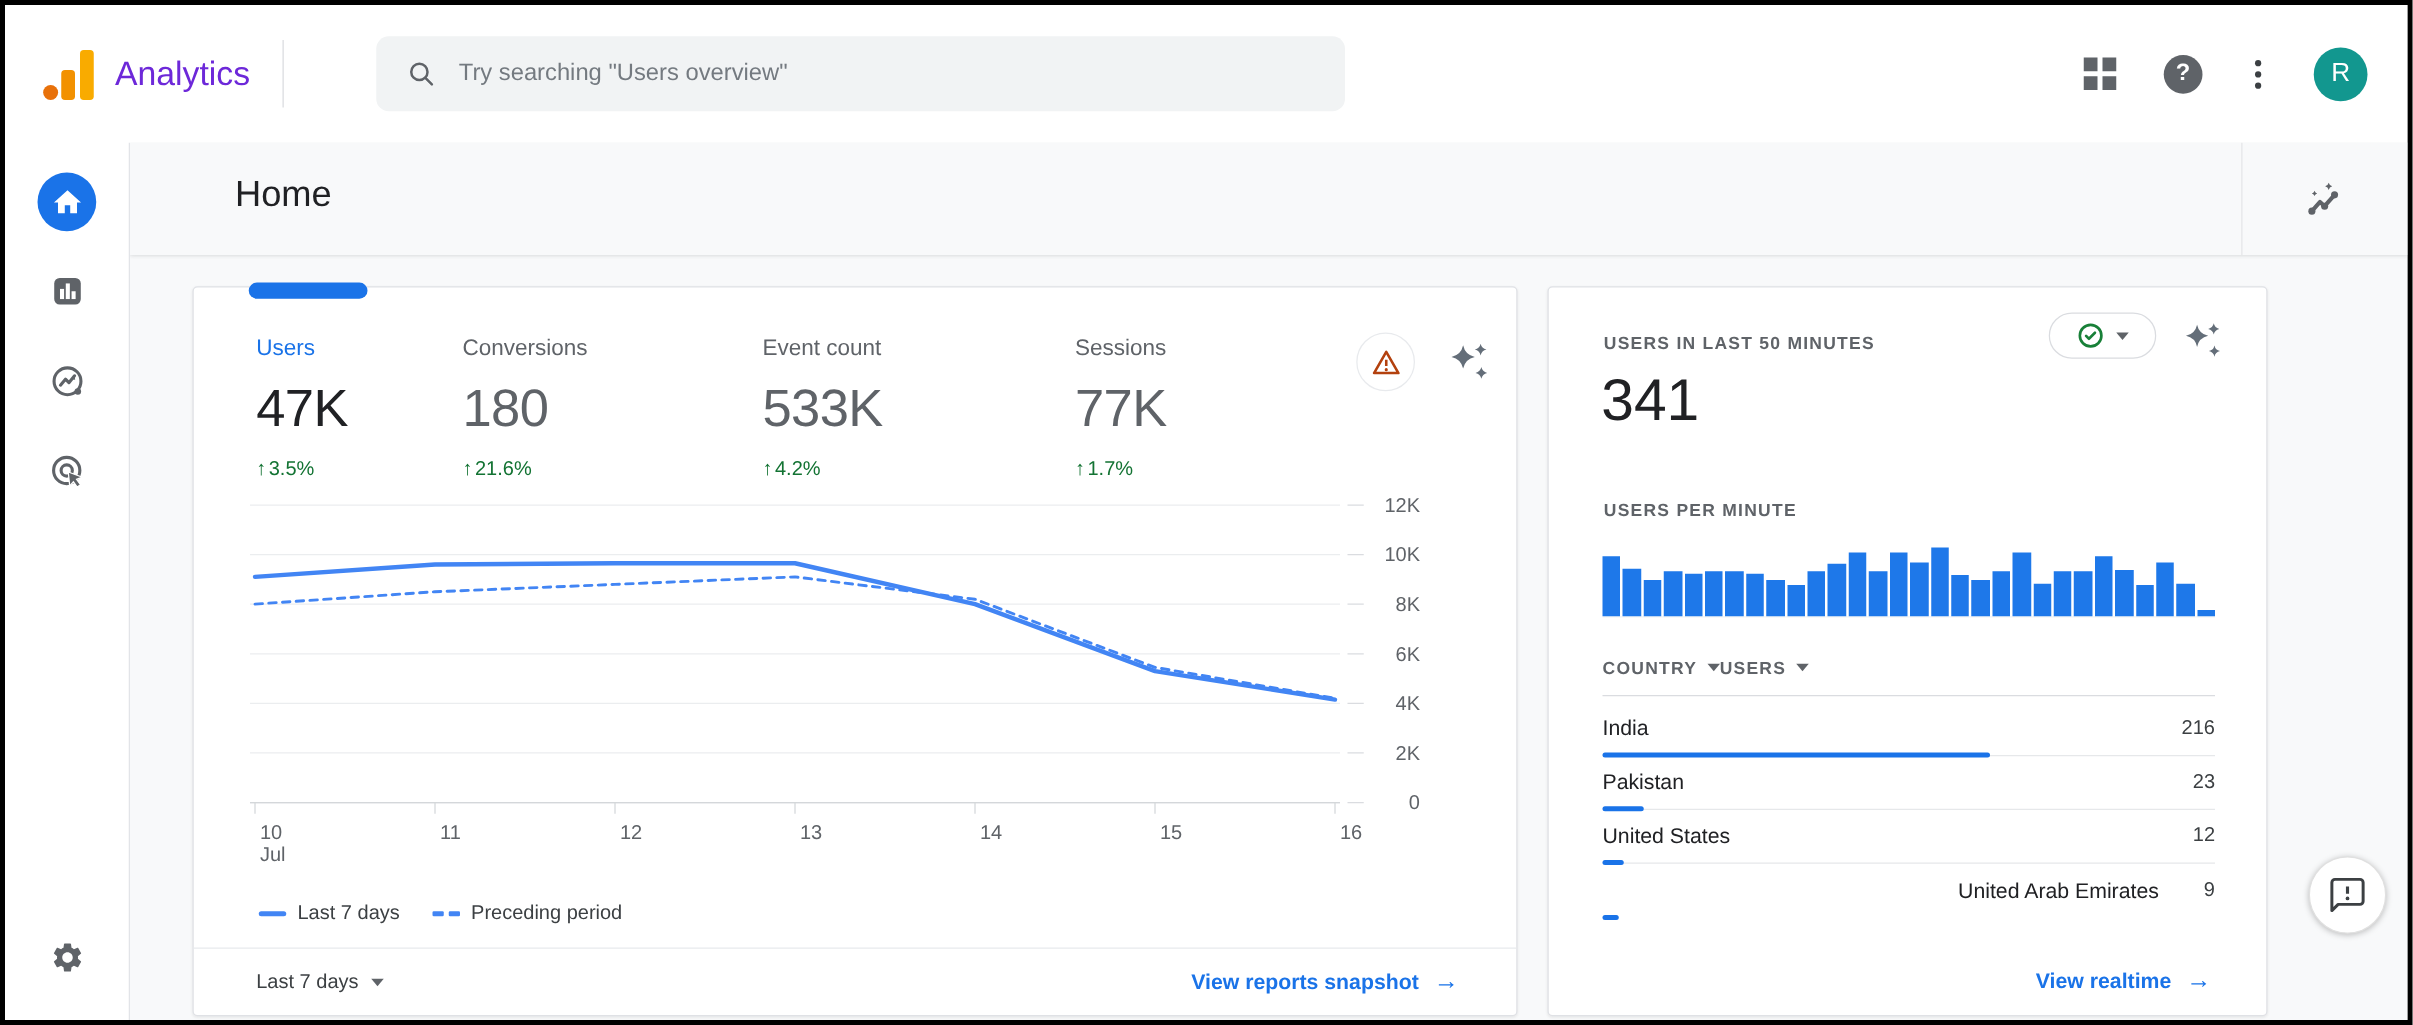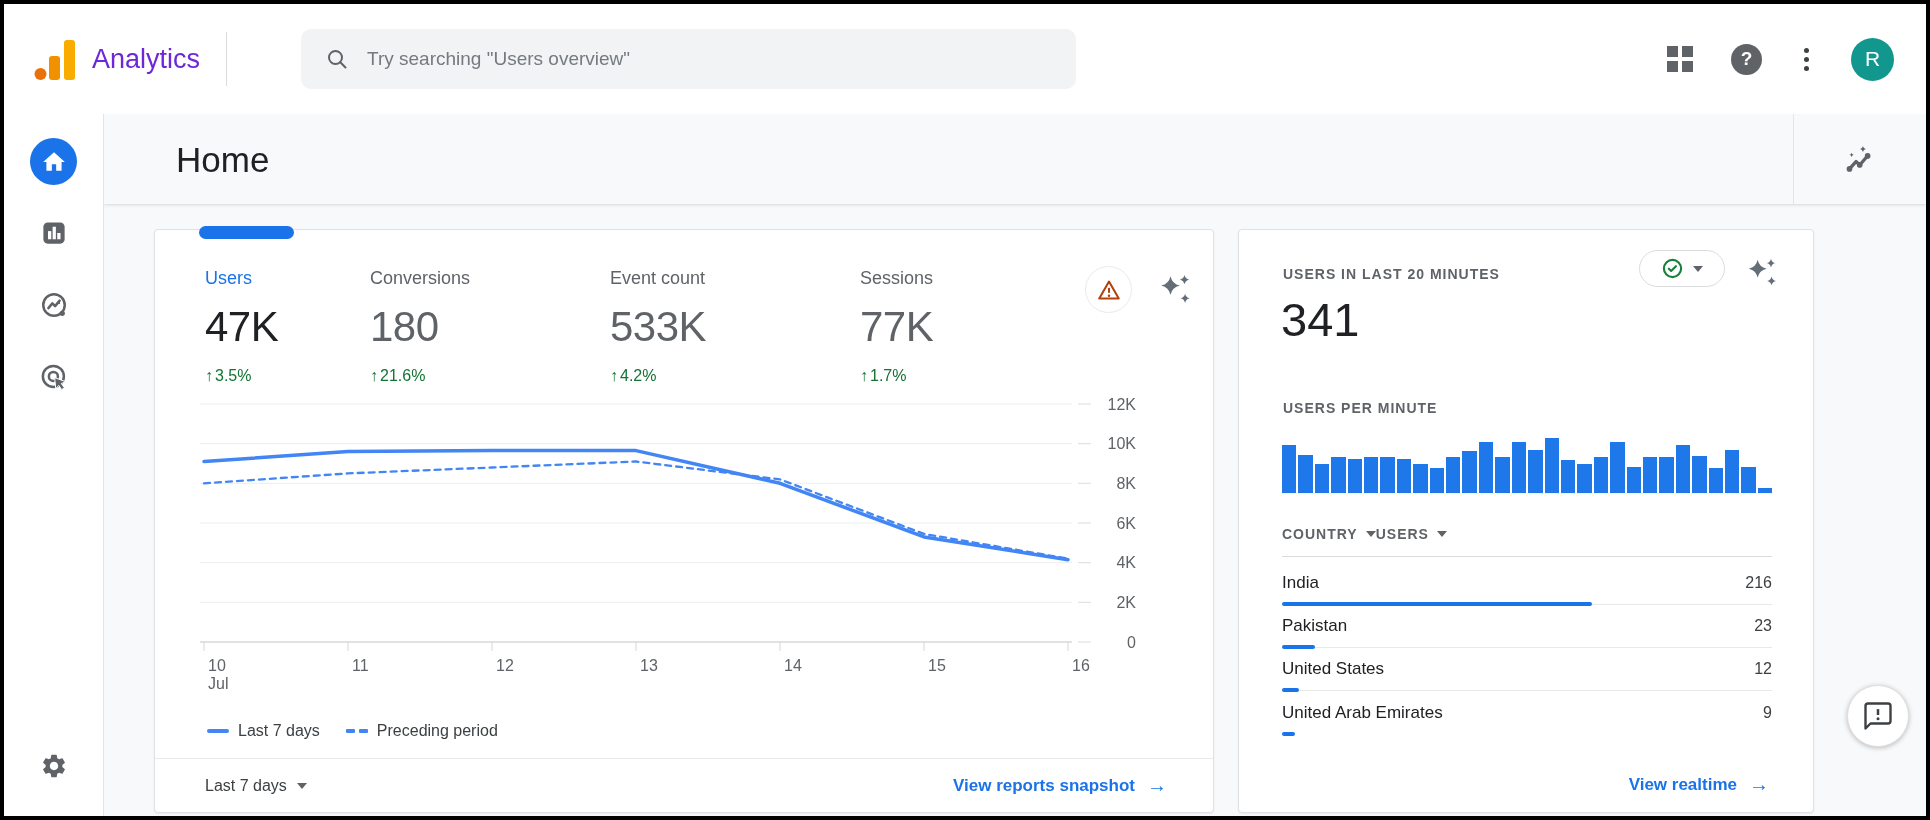--- a/index.html
+++ b/index.html
@@ -27,21 +27,21 @@
   .avatar { width:43px; height:43px; border-radius:50%; background:#12978f; color:#fff; font-size:21px; display:flex; align-items:center; justify-content:center; cursor:pointer; }
 
   
   .sidebar { position:absolute; left:0; top:110px; width:100px; bottom:0; background:#fff; border-right:1px solid #e2e4e8; z-index:4; }
   .side-item { position:absolute; left:0; width:100%; display:flex; justify-content:center; cursor:pointer; }
   .home-circle { width:47px; height:47px; border-radius:50%; background:#1a73e8; display:flex; align-items:center; justify-content:center; }
 
   
   .main { position:absolute; left:100px; top:110px; right:0; bottom:0; background:#f8f9fa; }
   .page-header { position:relative; height:90px; background:#f8f9fa; box-shadow:0 1px 3px rgba(60,64,67,.18); z-index:2; }
-  .page-title { position:absolute; left:72px; top:26px; font-size:35px; color:#202124; }
+  .page-title { position:absolute; left:84px; top:26px; font-size:29px; color:#202124; }
   .ph-divider { position:absolute; right:132px; top:0; bottom:0; width:1px; background:#e3e5e8; }
   .insights-btn { position:absolute; right:48px; top:25px; width:40px; height:40px; display:flex; align-items:center; justify-content:center; cursor:pointer; }
 
   .card { position:absolute; background:#fff; border:1px solid #dfe1e5; border-radius:4px; box-shadow:0 1px 2px rgba(60,64,67,.08); }
   .card-summary { left:50px; top:115px; width:1060px; height:584px; }
   .card-realtime { left:1134px; top:115px; width:576px; height:584px; }
 
   
   .tab-pill { position:absolute; left:44px; top:-4px; width:95px; height:13px; background:#1a73e8; border-radius:8px; }
   .metrics-row { position:absolute; left:50px; top:38px; display:flex; }
@@ -70,21 +70,21 @@
   .rt-pill { position:absolute; left:400px; top:20px; width:86px; height:37px; border:1px solid #dadce0; border-radius:19px; display:flex; align-items:center; justify-content:center; gap:9px; cursor:pointer; background:#fff; }
   .rt-sparkle { position:absolute; left:502px; top:22px; width:40px; height:40px; cursor:pointer; }
   .rt-count { position:absolute; left:42px; top:62px; font-size:47px; color:#202124; }
   .rt-permin { position:absolute; left:44px; top:170px; font-size:14px; font-weight:bold; letter-spacing:1px; color:#5f6368; }
   .rt-bars { position:absolute; left:43px; top:198px; width:490px; height:66px; display:flex; align-items:flex-end; gap:2px; border-bottom:1px solid #f1f3f4; }
   .rt-bar { flex:1; background:#1e78e9; }
   .rt-table-head { position:absolute; left:43px; top:296px; width:490px; display:flex; justify-content:flex-start; font-size:14px; font-weight:bold; letter-spacing:1px; color:#5f6368; padding-bottom:14px; border-bottom:1px solid #dadce0; }
   .th-cell { display:flex; align-items:center; gap:8px; cursor:pointer; }
   .country-rows { position:absolute; left:43px; top:332px; width:490px; }
   .c-row { position:relative; height:43px; display:flex; align-items:center; justify-content:space-between; border-bottom:1px solid #e6e8ea;gap:36px; }
-  .c-row.last { border-bottom:none; }
+  .c-row.last { border-bottom:none;justify-content:flex-end; }
   .c-name { font-size:17px; color:#202124; }
   .c-val { font-size:16px; color:#3c4043; }
   .c-bar { position:absolute; left:0; bottom:-2px; height:4px; border-radius:2px; background:#1a73e8; }
   .rt-footer { position:absolute; right:44px; bottom:16px; }
 
   
   .feedback { position:absolute; left:1843px; top:681px; width:62px; height:62px; border-radius:50%; background:#fff; border:1px solid #e0e0e0; box-shadow:0 1px 5px rgba(0,0,0,.25); display:flex; align-items:center; justify-content:center; cursor:pointer; z-index:9; }
 </style>
 </head>
 <body>
@@ -293,21 +293,21 @@
           <span class="caret"></span>
         </div>
         <div class="link-btn">
           <span>View reports snapshot</span>
           <span class="link-arrow">→</span>
         </div>
       </div>
     </div>
 
     <div class="card card-realtime">
-      <div class="rt-title">USERS IN LAST 20 MINUTES</div>
+      <div class="rt-title">USERS IN LAST 50 MINUTES</div>
       <div class="rt-pill">
         <svg width="23" height="23" viewBox="0 0 24 24">
           <circle cx="12" cy="12" r="9" fill="none" stroke="#188038" stroke-width="2.2"></circle>
           <path d="M8.2 12.2 l2.4 2.4 5-5" fill="none" stroke="#188038" stroke-width="2.2" stroke-linecap="round" stroke-linejoin="round"></path>
         </svg>
         <span class="caret"></span>
       </div>
       <div class="rt-sparkle">
         <svg width="40" height="40" viewBox="0 0 36 36">
           <path d="M15 7 Q16.4 13.6 23 15 Q16.4 16.4 15 23 Q13.6 16.4 7 15 Q13.6 13.6 15 7 Z" fill="#646e79"></path>

